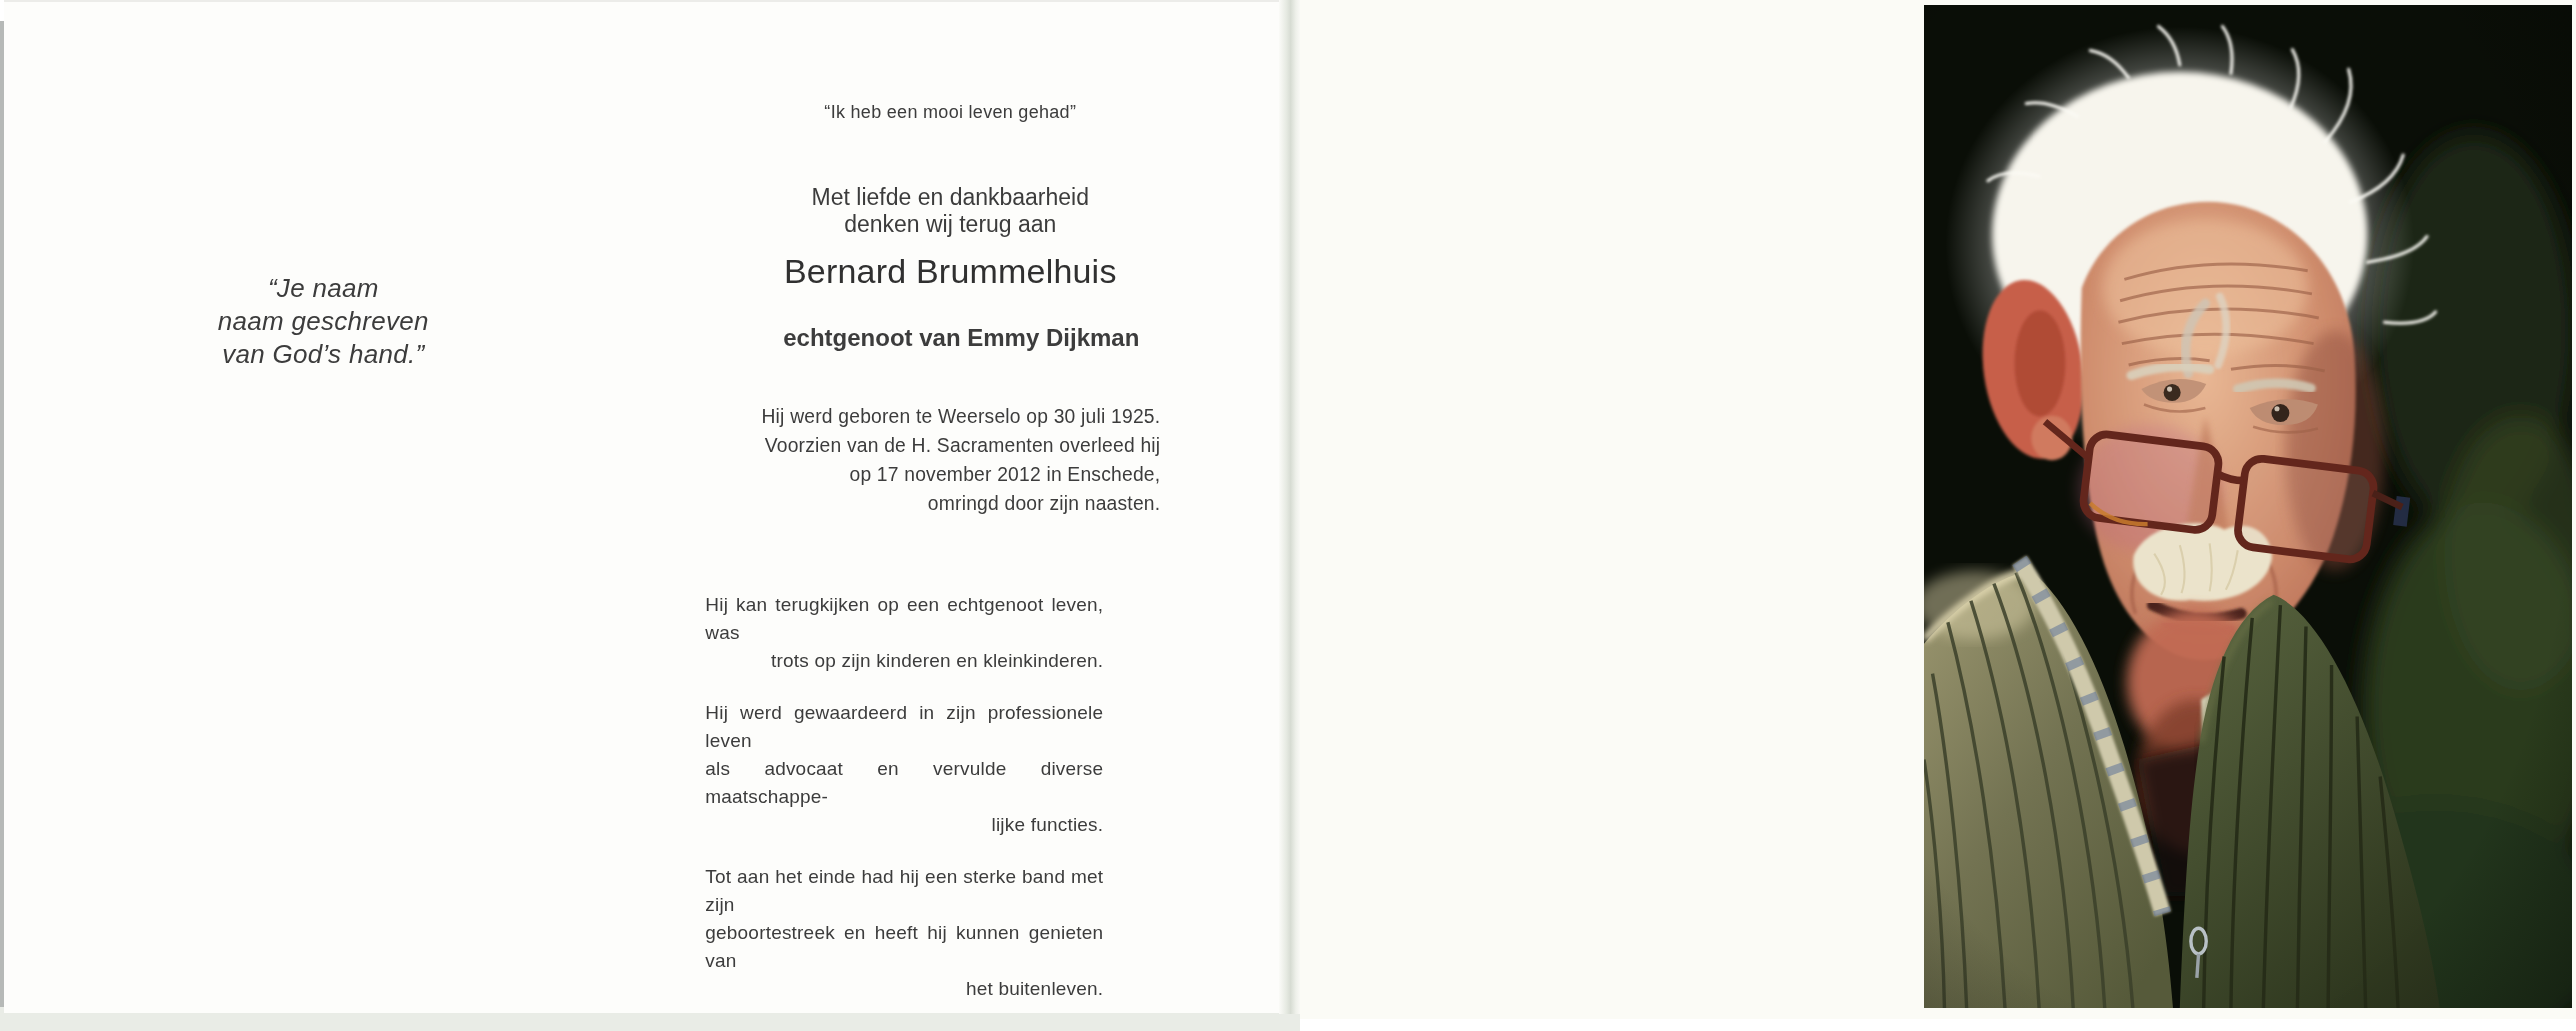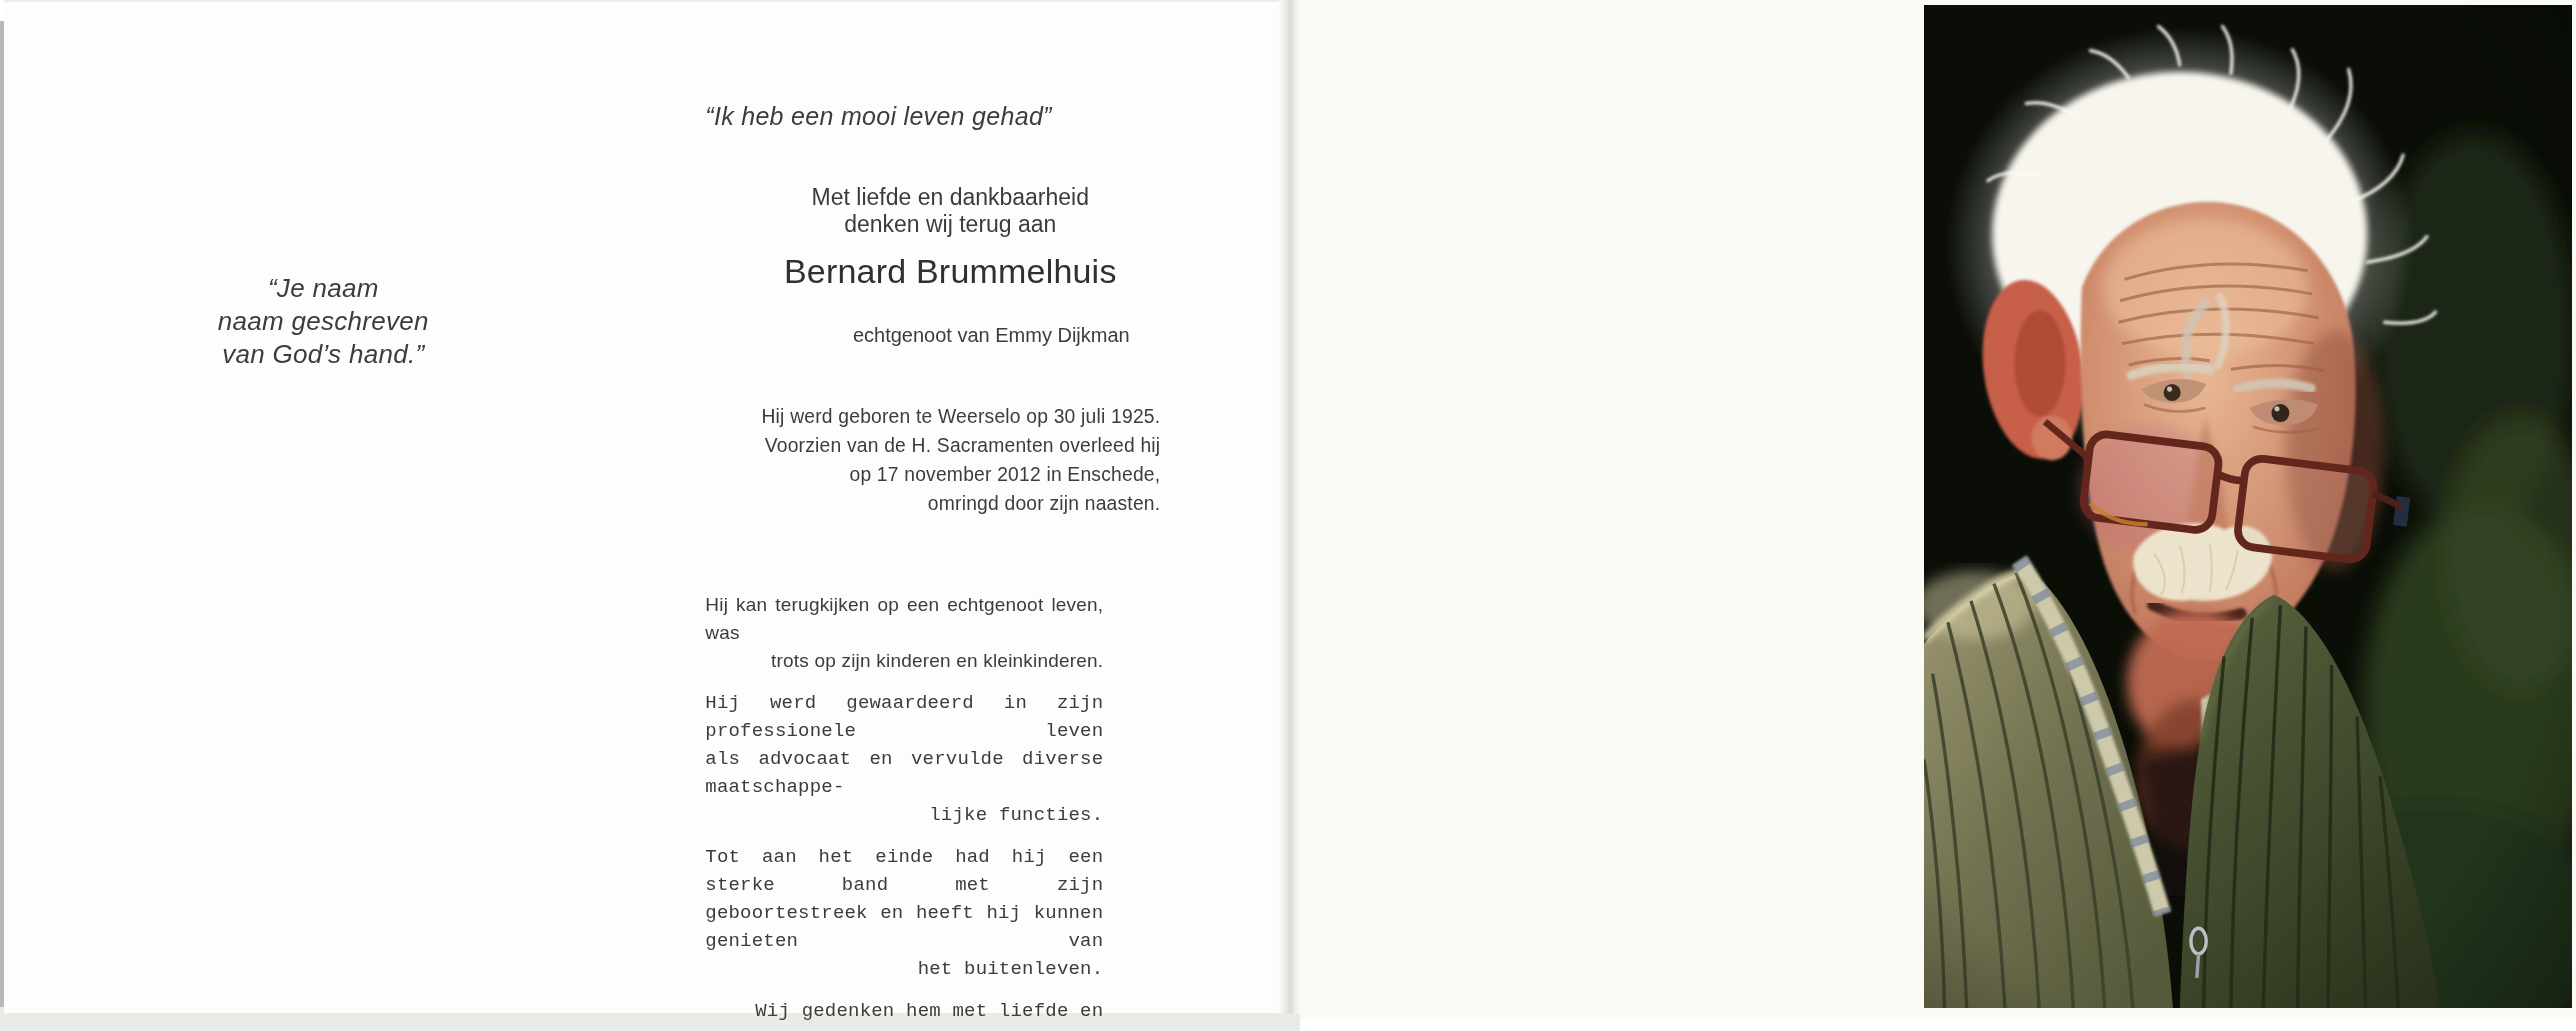--- a/index.html
+++ b/index.html
@@ -22,34 +22,34 @@
     background:linear-gradient(90deg,#fbfbf8 0%,#e6eae2 35%,#d7dcd3 55%,#eef0ea 80%,#f9f9f5 100%);}
   .card-right{position:absolute;left:1300px;top:0;width:1276px;height:1019px;
     background:var(--page-right,#fbfbf6);}
 
   
   .left-quote{position:absolute;left:143px;top:238px;width:352px;
     text-align:center;font-style:italic;font-size:26px;line-height:33px;
     color:var(--ink,#3c3c3c);letter-spacing:0.3px;margin-top:32px;}
 
   
-  .opening-quote{position:absolute;left:701px;top:100px;width:490px;text-align:left;
-    font-style:italic;font-size:25px;letter-spacing:0.3px;}
+  .opening-quote{position:absolute;left:701px;top:100px;width:490px;text-align:center;
+    font-size:18px;letter-spacing:0.3px;}
   .intro{position:absolute;left:701px;top:182px;width:490px;text-align:center;
     font-size:23px;line-height:27.5px;}
   .deceased-name{position:absolute;left:701px;top:250px;width:490px;text-align:center;
     font-size:34px;font-weight:400;letter-spacing:0.2px;color:var(--ink-strong,#303030);margin:0;}
-  .relation{position:absolute;left:742px;top:322px;width:490px;text-align:center;
-    font-size:20px;}
+  .relation{position:absolute;left:712px;top:322px;width:490px;text-align:center;
+    font-size:24px;font-weight:bold;}
   .life-dates{position:absolute;left:666px;top:400px;width:490px;text-align:right;
     font-size:19.3px;line-height:29px;letter-spacing:0.2px;}
   .body-text{position:absolute;left:701px;top:589px;width:398px;
     font-size:19px;line-height:28px;letter-spacing:0.2px;}
   .para{margin:0;}
-  .para + .para{margin-top:14px;font-family:Liberation Mono, monospace;}
+  .para + .para{margin-top:24px;}
   .jl{text-align:justify;text-align-last:justify;}
   .ll{text-align:right;}
 
   
   .portrait{position:absolute;left:624px;top:5.2px;width:648px;height:1003px;display:block;}
 </style>
 </head>
 <body>
 
 <div class="top-edge"></div>

